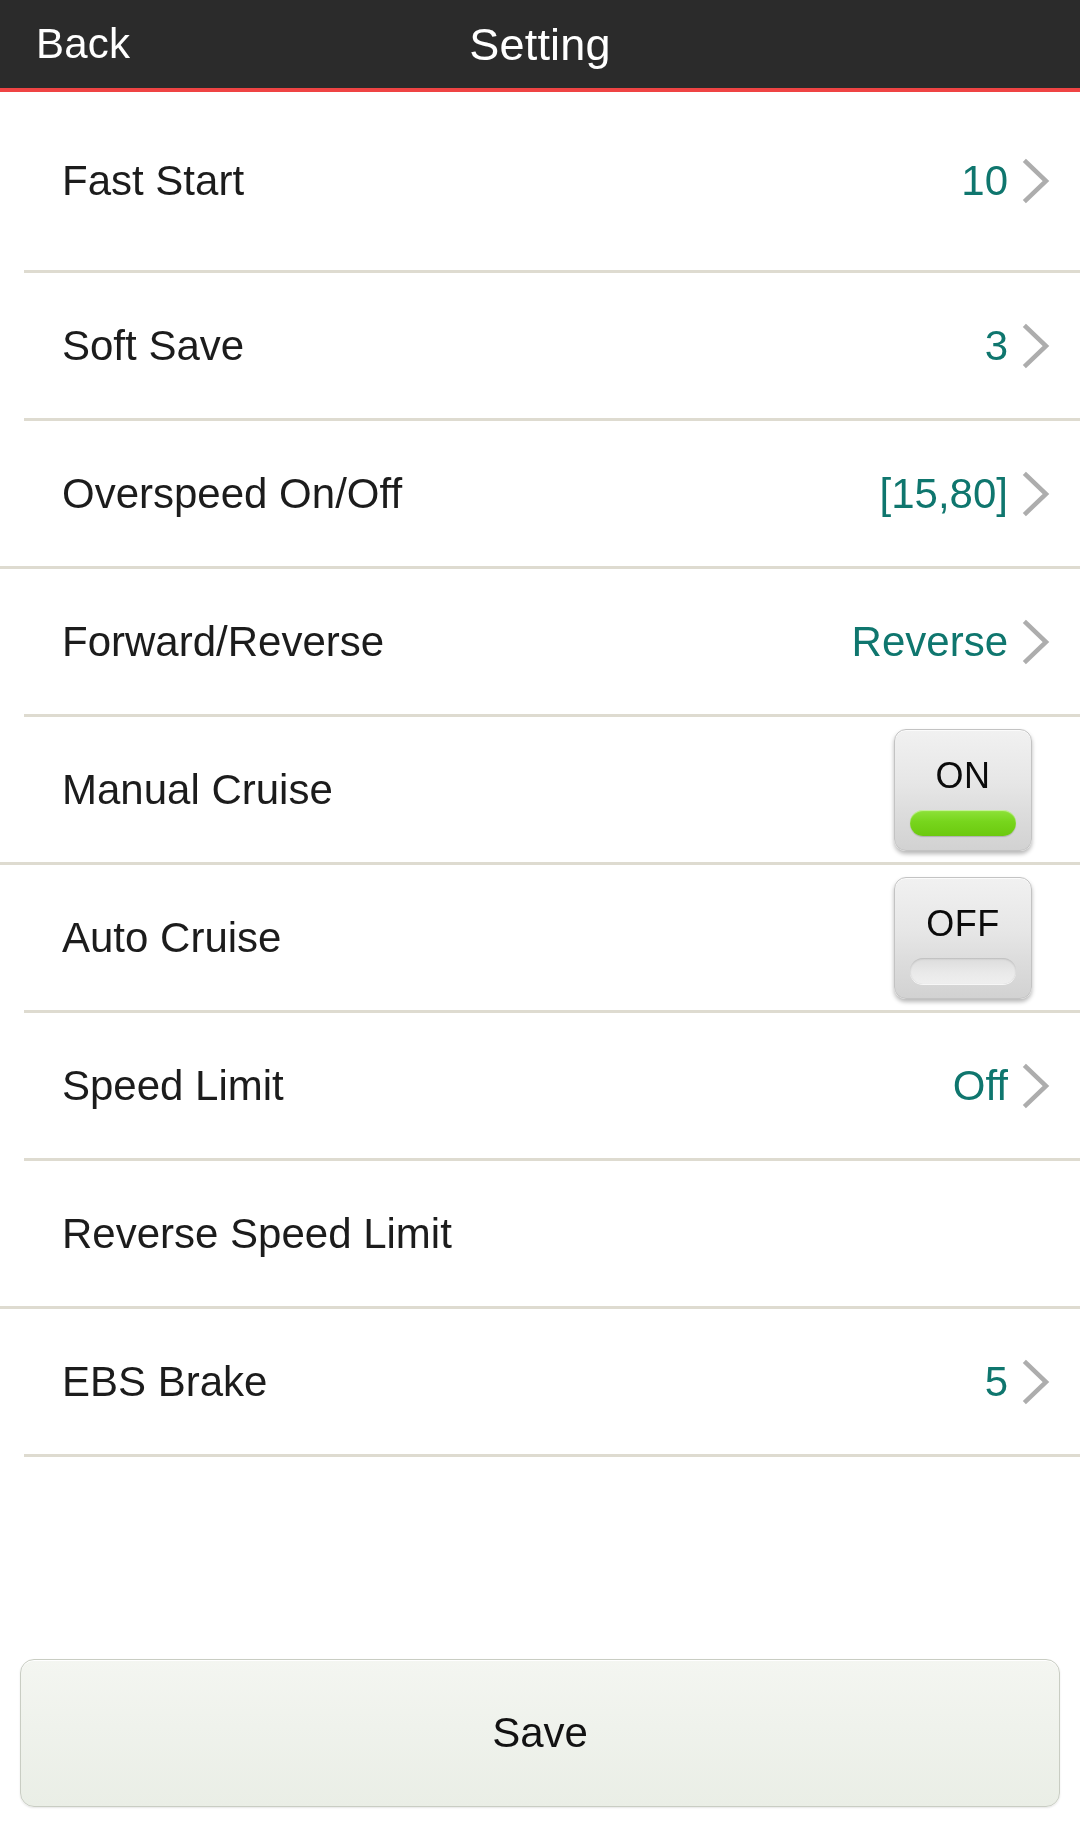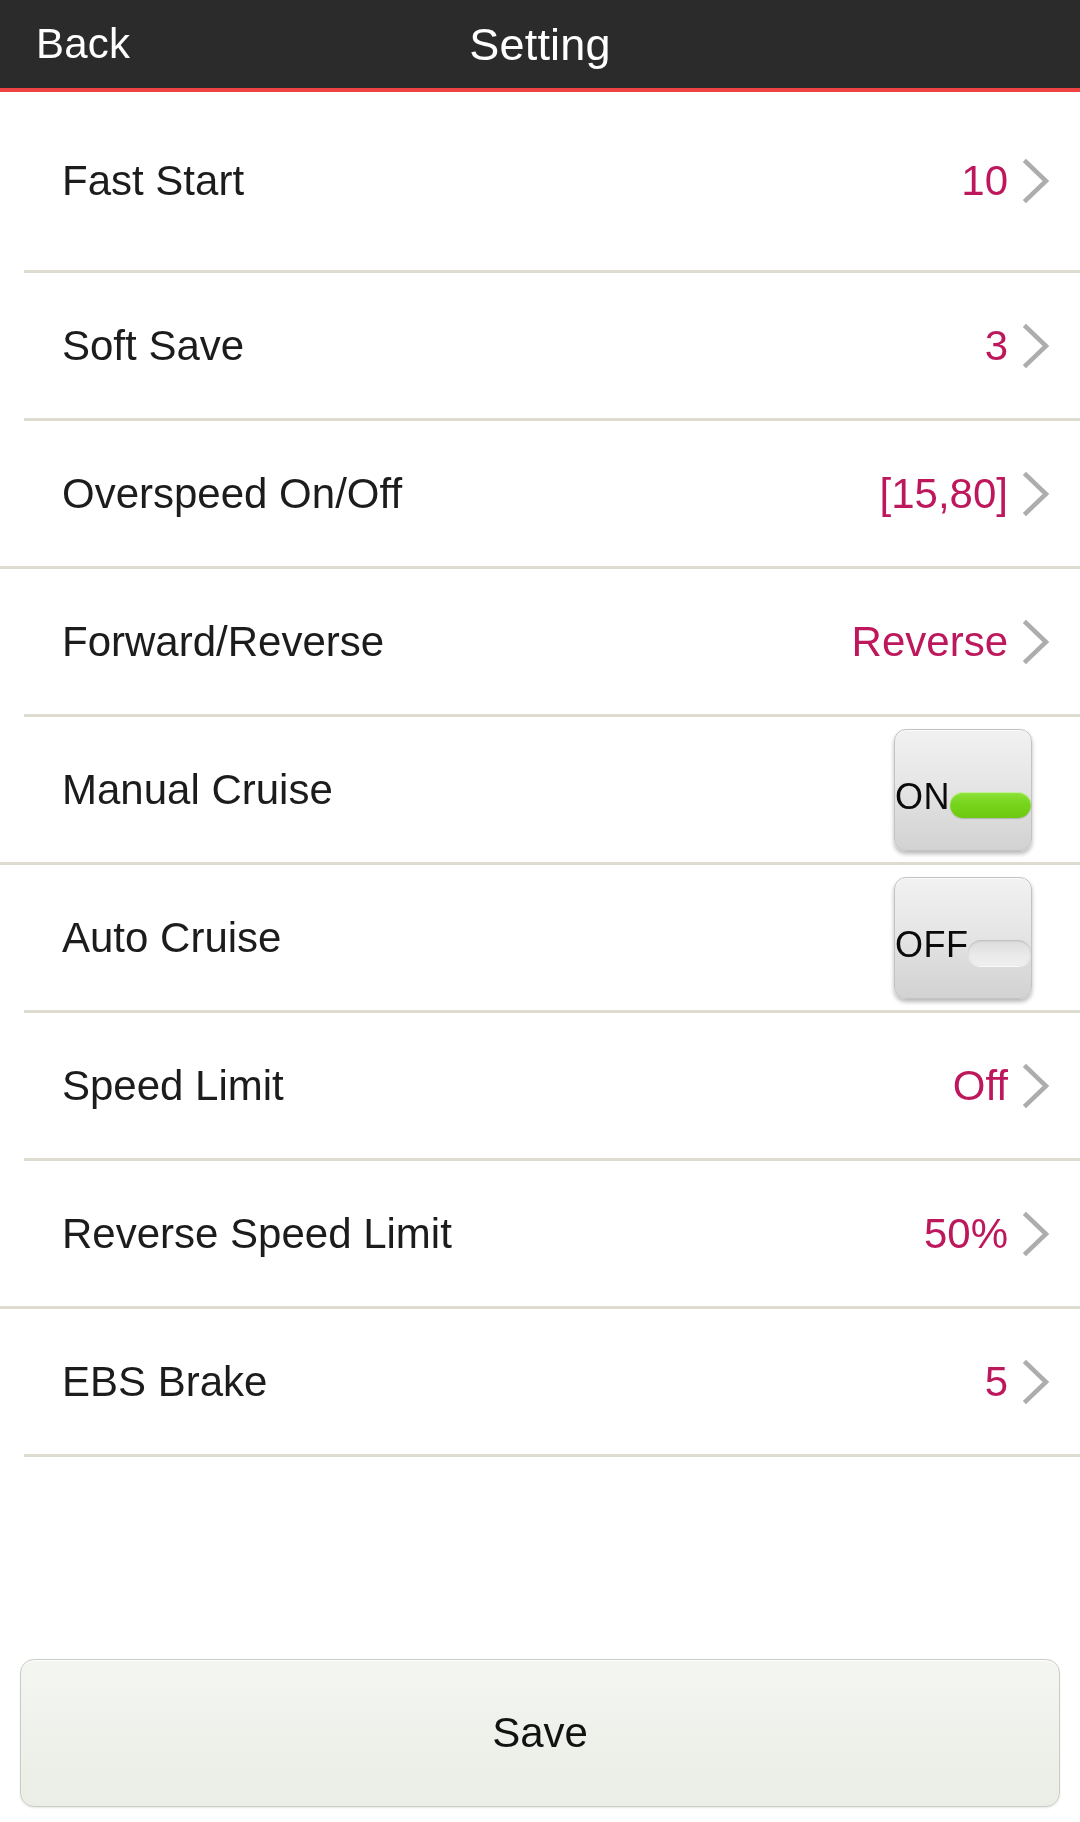--- a/index.html
+++ b/index.html
@@ -79,21 +79,21 @@
     white-space: nowrap;
   }
 
   .row-right {
     display: flex;
     align-items: center;
     padding-right: 22px;
   }
   .row-value {
     font-size: 42px;
-    color: #be185d;
+    color: #0f766e;
     line-height: 1;
     white-space: nowrap;
   }
   .chev {
     width: 44px;
     height: 58px;
     margin-left: 6px;
     display: block;
   }
   .chev path {
@@ -115,21 +115,21 @@
   }
   .toggle {
     width: 138px;
     height: 122px;
     border-radius: 12px;
     background: linear-gradient(to bottom, #f1f1f1 0%, #e6e6e6 45%, #dcdcdc 70%, #d2d2d2 100%);
     border: 1px solid #c3c3c3;
     box-shadow: 0 3px 4px rgba(0,0,0,0.28), inset 0 1px 0 #fbfbfb;
     box-sizing: border-box;
     display: flex;
-    flex-direction: row;
+    flex-direction: column;
     align-items: center;
     justify-content: center;
     padding-top: 14px;
     cursor: pointer;
   }
   .toggle-label {
     font-size: 36px;
     color: #0b0b0b;
     line-height: 1;
     letter-spacing: 0.5px;
@@ -262,26 +262,20 @@
       <span class="row-value">Off</span>
       <svg class="chev" viewBox="0 0 44 58">
           <path d="M12 10 L32 29 L12 48"></path>
         </svg>
     </span>
   </div>
   <div class="sep"></div>
 
   <div class="row">
     <span class="row-label">Reverse Speed Limit</span>
-    <span class="row-right">
-      <span class="row-value">50%</span>
-      <svg class="chev" viewBox="0 0 44 58">
-          <path d="M12 10 L32 29 L12 48"></path>
-        </svg>
-    </span>
   </div>
   <div class="sep full"></div>
 
   <div class="row">
     <span class="row-label">EBS Brake</span>
     <span class="row-right">
       <span class="row-value">5</span>
       <svg class="chev" viewBox="0 0 44 58">
           <path d="M12 10 L32 29 L12 48"></path>
         </svg>

